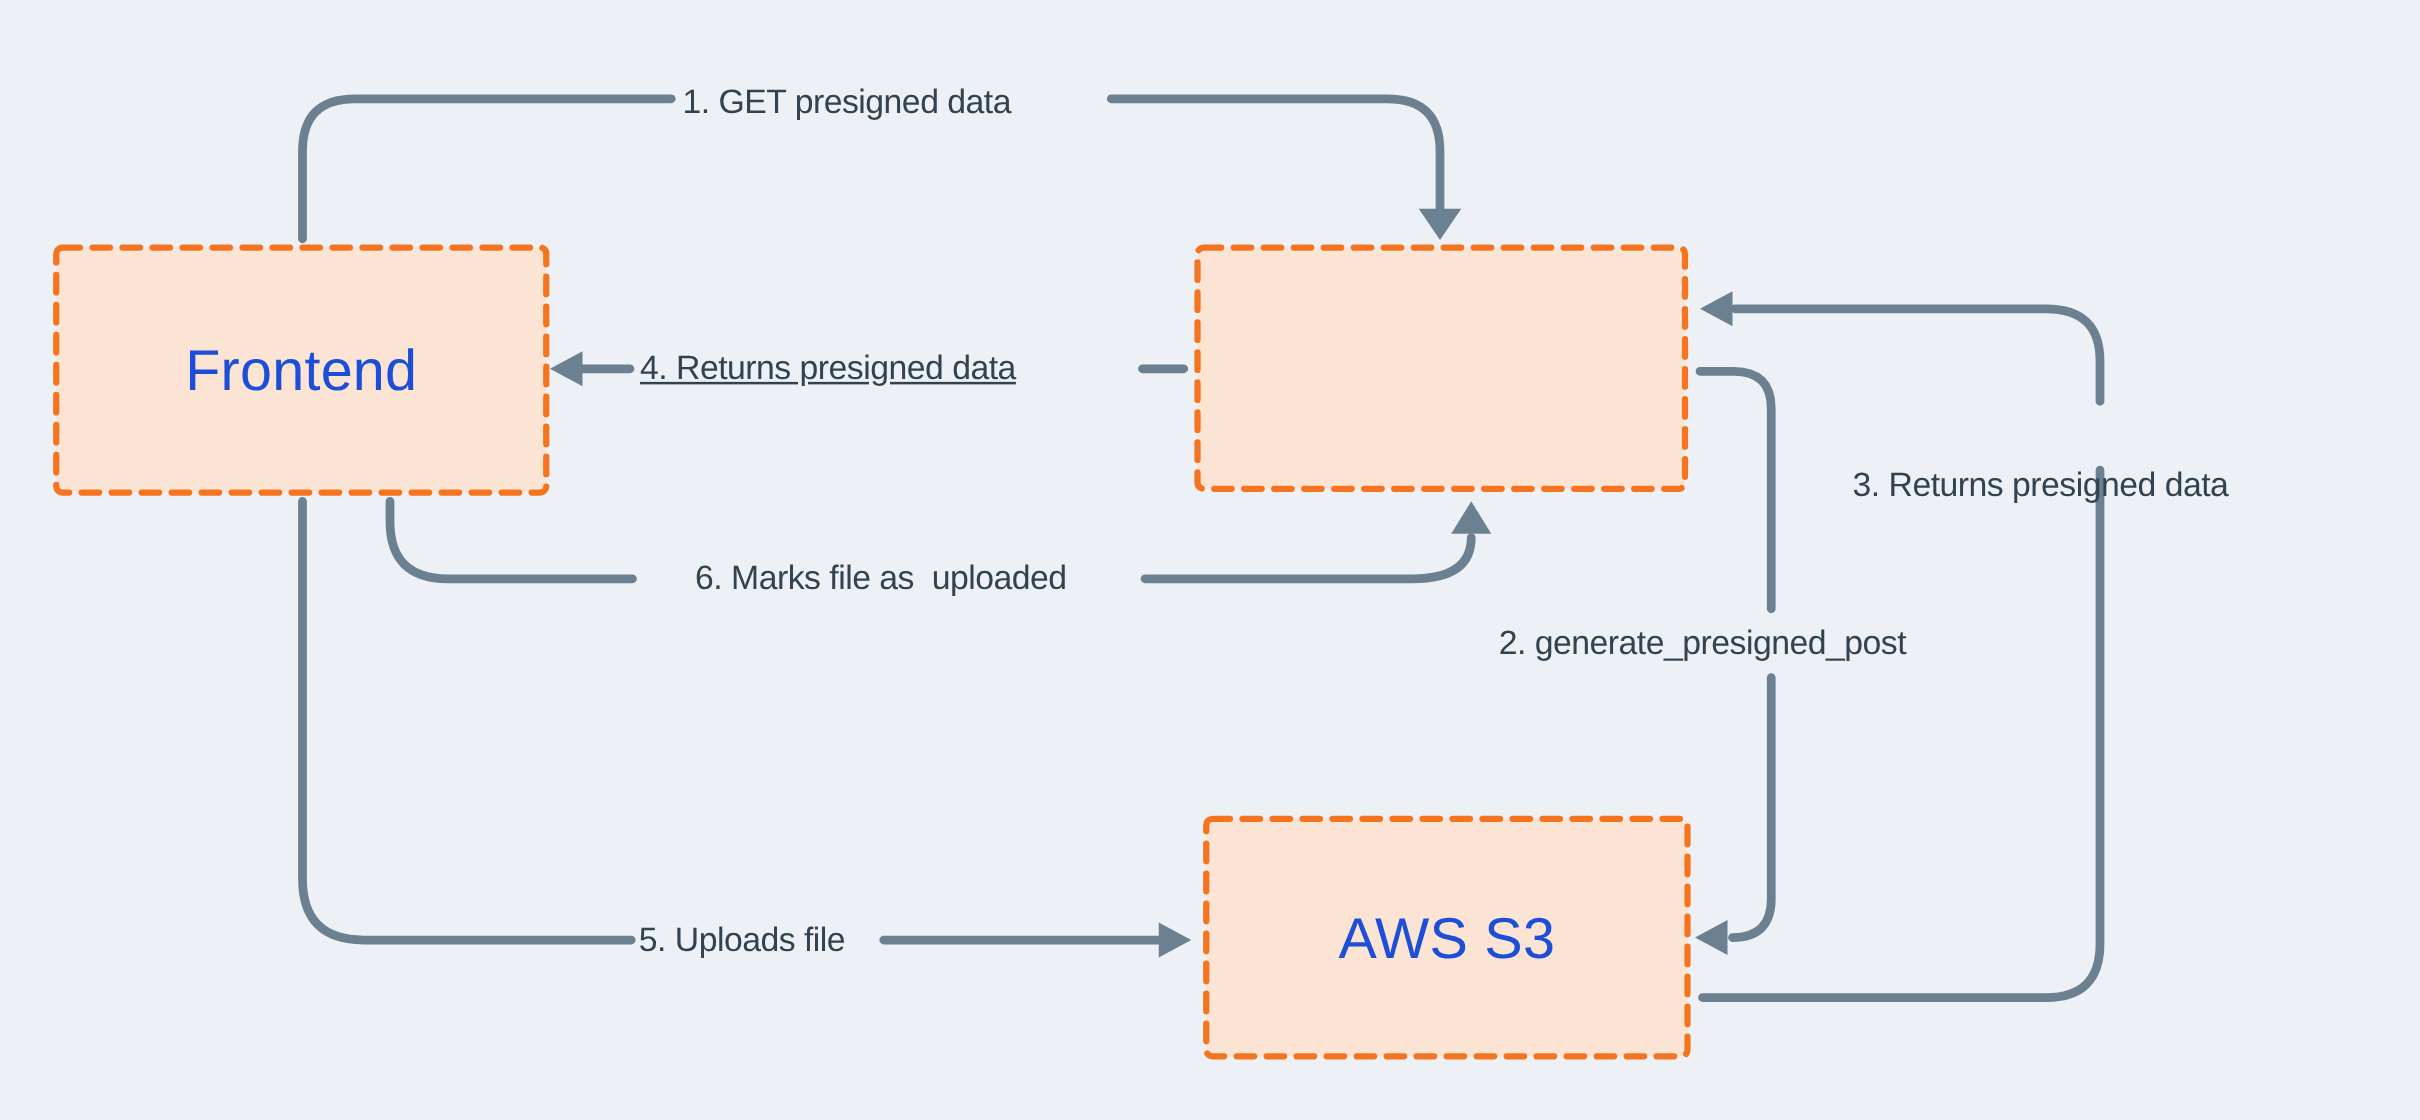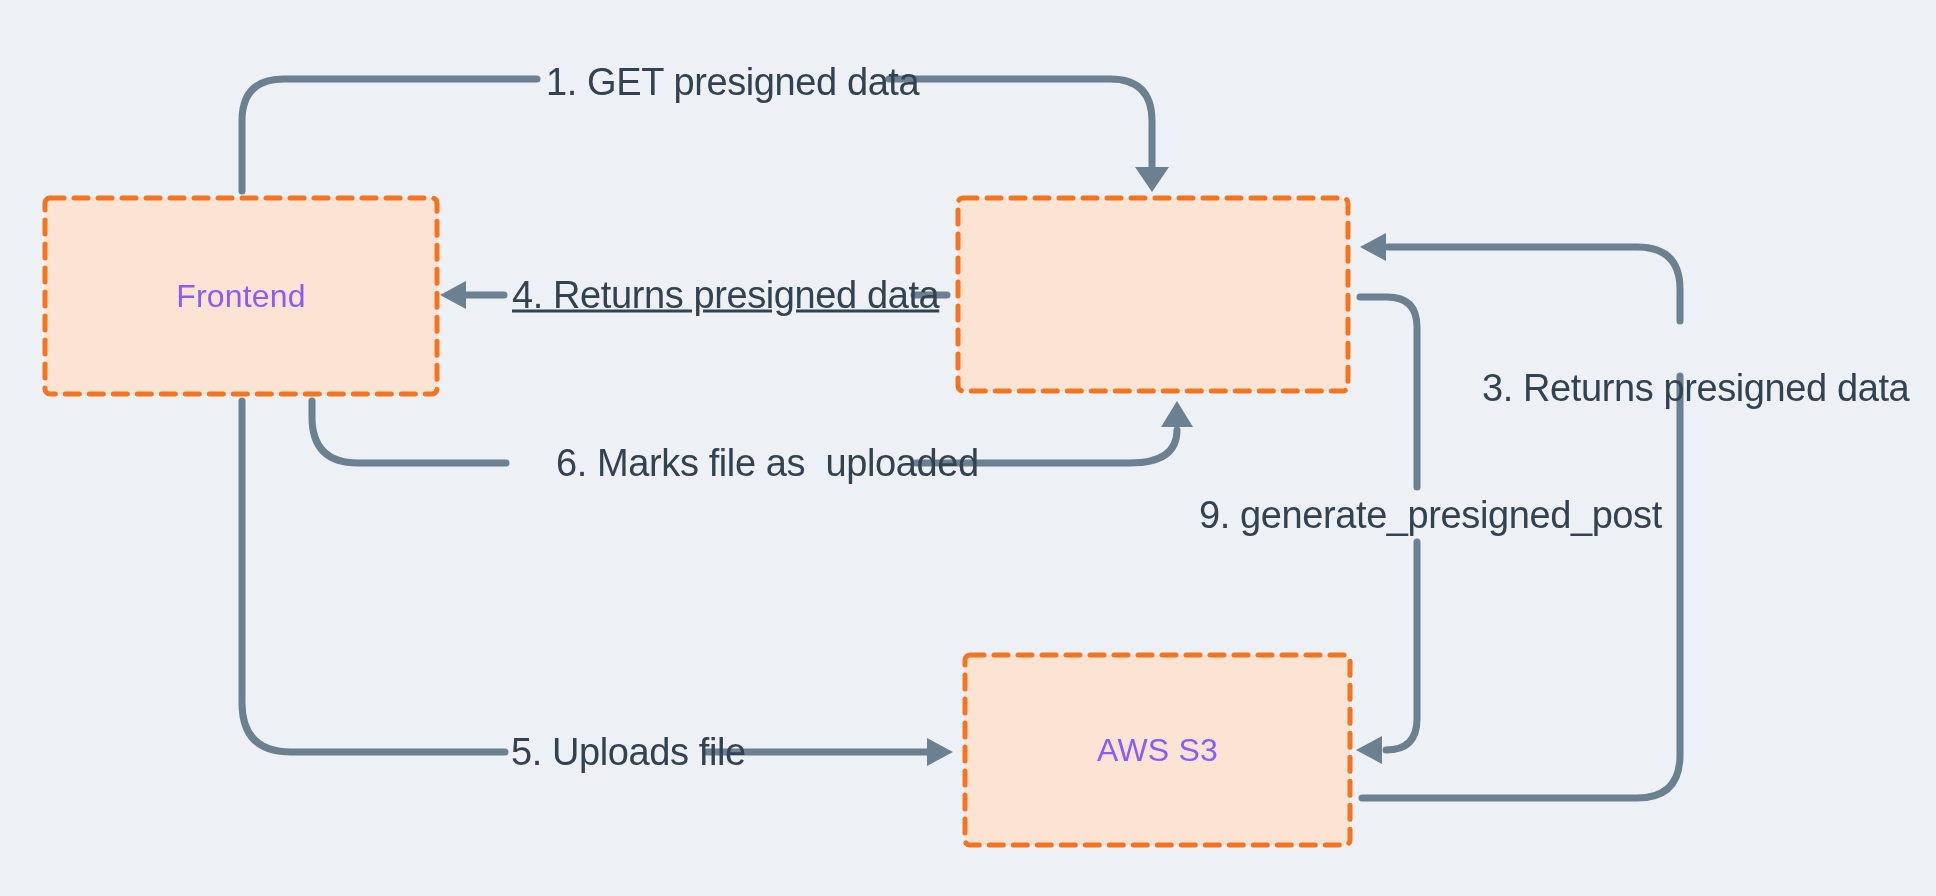--- a/index.html
+++ b/index.html
@@ -21,29 +21,29 @@
     top: 0;
     width: 1936px;
     height: 896px;
     display: block;
   }
   .node-label {
     position: absolute;
     display: flex;
     align-items: center;
     justify-content: center;
-    font-size: 32px;
-    color: #8b5cf6;
+    font-size: 46px;
+    color: #1d4ed8;
     letter-spacing: 0.2px;
     pointer-events: none;
   }
   .edge-label {
     position: absolute;
     transform: translateY(-50%);
-    font-size: 38px;
+    font-size: 27px;
     color: #334250;
     letter-spacing: -0.4px;
     white-space: pre;
     pointer-events: none;
   }
   
   .node-frontend { left: 45px;  top: 198px; width: 392px; height: 196px; }
   .node-django   { left: 958px; top: 198px; width: 390px; height: 193px; }
   .node-aws-s3   { left: 965px; top: 655px; width: 385px; height: 190px; }
   
@@ -108,19 +108,19 @@
         <path d="M1680 321 L1680 289 Q1680 247 1637 247 L1388 247"></path>
         <polygon points="1360,247 1386,233 1386,261" fill="#6b8090" stroke="none"></polygon>
       </g>
     </g>
   </svg>
 
   <div class="node-label node-frontend">Frontend</div>
   <div class="node-label node-aws-s3">AWS S3</div>
 
   <div class="edge-label edge-label-1">1. GET presigned data</div>
-  <div class="edge-label edge-label-2">9. generate_presigned_post</div>
+  <div class="edge-label edge-label-2">2. generate_presigned_post</div>
   <div class="edge-label edge-label-3">3. Returns presigned data</div>
   <div class="edge-label edge-label-4">4. Returns presigned data</div>
   <div class="edge-label edge-label-5">5. Uploads file</div>
   <div class="edge-label edge-label-6">6. Marks file as  uploaded</div>
 
 </div>
 
 </body></html>

